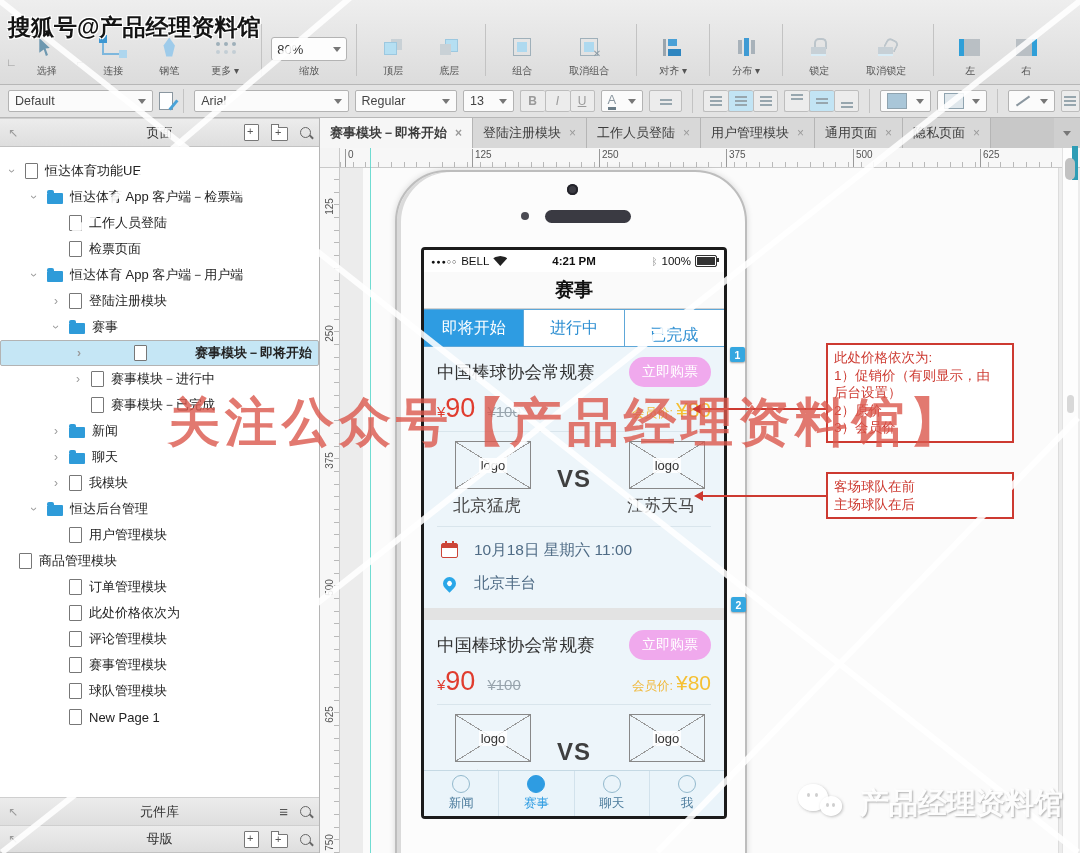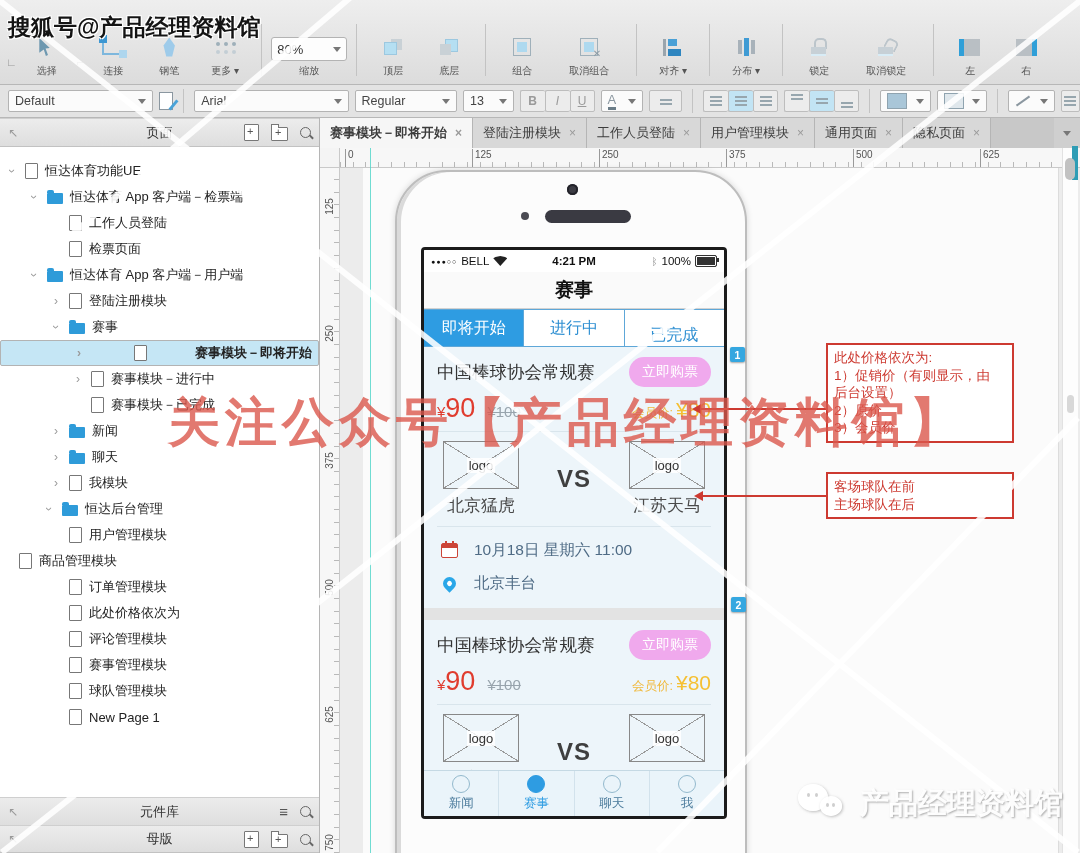--- a/index.html
+++ b/index.html
@@ -154,21 +154,21 @@
   .c-orig{color:#98a4ad;font-size:15px;text-decoration:line-through;}
   .c-member{margin-left:auto;display:flex;align-items:baseline;gap:3px;}
   .c-mlabel{color:#f0b93c;font-size:12.5px;}
   .c-mval{color:#f5c033;font-size:21px;}
   .c-hr{border-top:1px solid #d9e5ec;margin:7px 0;}
   .c-grid{display:flex;align-items:center;justify-content:space-between;padding:2px 6px;}
   .c-col{display:flex;flex-direction:column;align-items:center;gap:5px;}
   .c-logo{position:relative;width:74px;height:46px;border:1px solid #888;background:
      linear-gradient(to top right,transparent calc(50% - .5px),#999 calc(50% - .5px),#999 calc(50% + .5px),transparent calc(50% + .5px)),
      linear-gradient(to bottom right,transparent calc(50% - .5px),#999 calc(50% - .5px),#999 calc(50% + .5px),transparent calc(50% + .5px));
-     display:flex;align-items:center;justify-content:center;}
+     display:flex;align-items:center;justify-content:center;margin-left:12px;}
   .c-logotext{font-size:13px;color:#333;background:rgba(255,255,255,.85);padding:0 2px;}
   .c-team{font-size:17px;color:#4a4a4a;}
   .c-vs{font-size:24px;font-weight:bold;color:#3f3f3f;letter-spacing:1px;}
   .c-meta-row{display:flex;align-items:center;gap:16px;padding:6px 4px;font-size:15.5px;color:#4f6b85;}
   .ico-cal{position:relative;width:17px;height:15px;border:1.5px solid #cc4437;border-radius:2px;background:#fff;box-sizing:border-box;}
   .ico-cal:before{content:"";position:absolute;left:0;top:0;right:0;height:4px;background:#cc4437;}
   .ico-cal:after{content:"";position:absolute;left:3px;top:-3px;width:2px;height:3px;background:#cc4437;box-shadow:7px 0 0 #cc4437;}
   .ico-pin-wrap{width:17px;height:18px;display:inline-flex;align-items:center;justify-content:center;}
   .ico-pin{display:block;width:13px;height:13px;background:#2aa7e8;border-radius:50% 50% 50% 0;transform:rotate(-45deg);position:relative;}
   .ico-pin:after{content:"";position:absolute;left:4px;top:4px;width:5px;height:5px;border-radius:50%;background:#fff;}
@@ -488,21 +488,21 @@
         <div class="trow" style="padding-left: 50px;">
           <span class="chev closed">›</span>
           <span class="ico-folder"></span>
           <span class="tlabel">聊天</span>
         </div>
         <div class="trow" style="padding-left: 50px;">
           <span class="chev closed">›</span>
           <span class="ico-page"></span>
           <span class="tlabel">我模块</span>
         </div>
-        <div class="trow" style="padding-left: 43px;">
+        <div class="trow" style="padding-left: 28px;">
           <span class="chev open">›</span>
           <span class="ico-folder"></span>
           <span class="tlabel">恒达后台管理</span>
         </div>
         <div class="trow" style="padding-left: 50px;">
           <span class="chev none"></span>
           <span class="ico-page"></span>
           <span class="tlabel">用户管理模块</span>
         </div>
         <div class="trow" style="">

